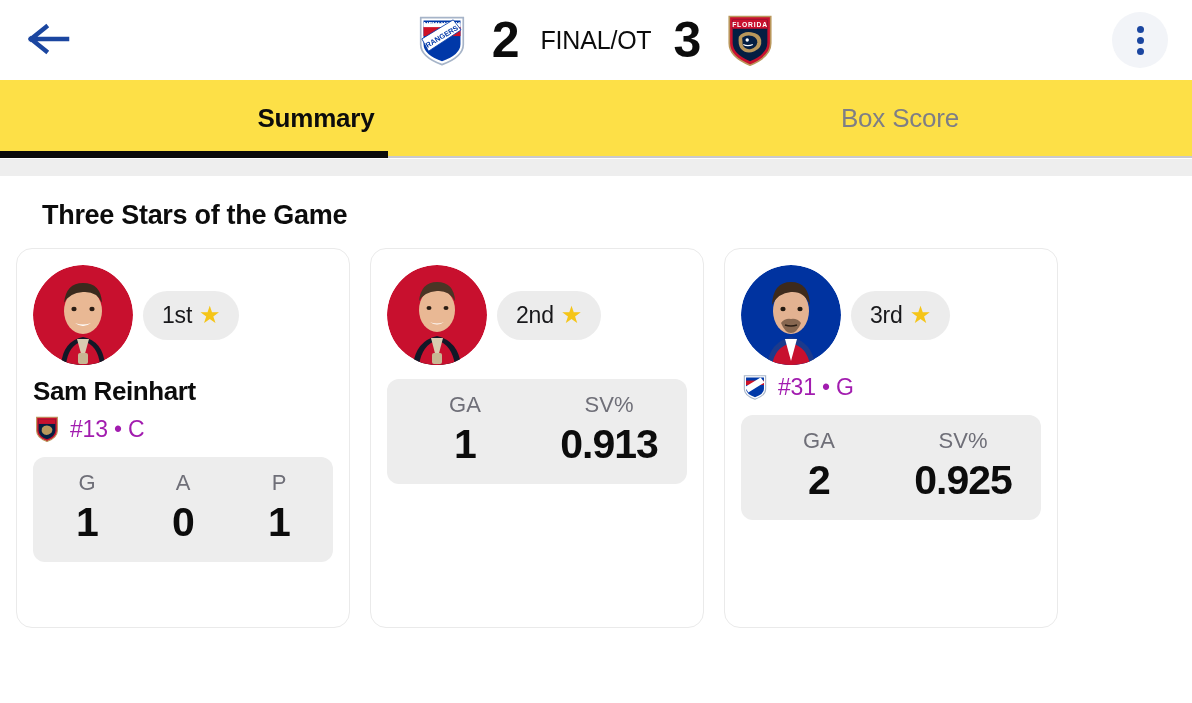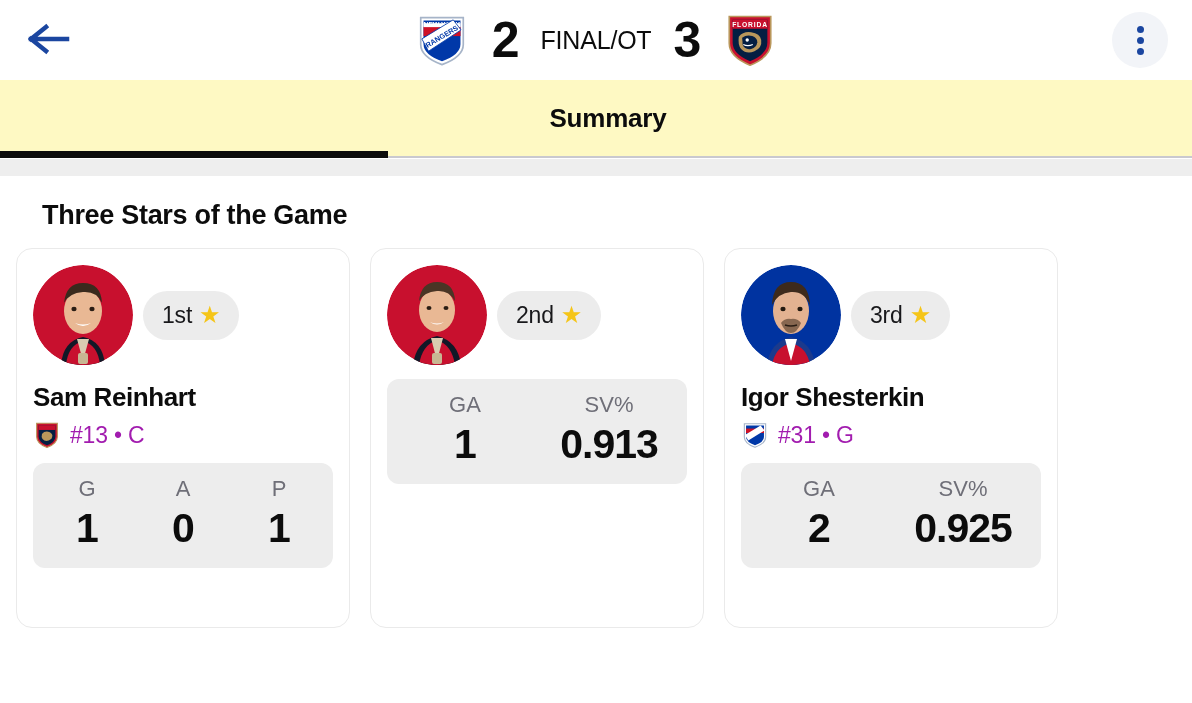--- a/index.html
+++ b/index.html
@@ -80,21 +80,21 @@
   .kebab-dots i {
     display: block; width: 7px; height: 7px; border-radius: 50%;
     background: #1b46a0;
   }
 
   
   .tabs {
     position: relative;
     display: flex;
     height: 78px;
-    background: #fef9c3;
+    background: #fde047;
     padding-left: 24px;
   }
   .tab {
     flex: 1;
     display: flex;
     align-items: center;
     justify-content: center;
     font-size: 26px;
     color: #7e7e86;
     cursor: pointer;
@@ -174,21 +174,21 @@
     font-size: 23px;
     color: #18181b;
     letter-spacing: -0.2px;
   }
   .star { font-size: 24px; line-height: 1; color: #f5c518; }
   .player-name {
     font-size: 26px;
     font-weight: 700;
     color: #0c0c0c;
     letter-spacing: -0.4px;
-    margin-top: 17px;
+    margin-top: 11px;
     white-space: nowrap;
   }
   .player-meta {
     display: flex;
     align-items: center;
     gap: 9px;
     margin-top: 8px;
   }
   .mini-logo { width: 28px; height: 28px; flex: none; display: block; }
   .player-meta-text {
@@ -275,20 +275,23 @@
       <i></i>
         <i></i>
         <i></i>
     </span>
   </button>
 </div>
 
 <div class="tabs">
   <div class="tab active">
     <span>Summary</span>
+  </div>
+  <div class="tab">
+    <span>Box Score</span>
   </div>
   <div class="tabs-rule"></div>
   <div class="tabs-indicator"></div>
 </div>
 
 <div class="section-gap"></div>
 
 <div class="section">
 
   <div class="section-title">Three Stars of the Game</div>
@@ -398,21 +401,20 @@
             <path d="M40 58 Q44 53 50 54 Q56 53 60 58 Q56 68 50 68 Q44 68 40 58 Z" fill="#3d2a1c" opacity="0.55"></path>
             <path d="M44 60 Q50 62 56 60" stroke="#2a1d14" stroke-width="1.6" fill="none"></path>
           </svg>
         </div>
         <div class="rank-pill">
           <span>3rd</span>
           <span class="star">★</span>
         </div>
       </div>
 
-      <div class="player-name">Igor Shesterkin</div>
 
       <div class="player-meta">
         <span class="mini-logo">
           <svg viewBox="0 0 100 100" width="28" height="28">
             <path d="M12 10 H88 V58 Q88 80 50 94 Q12 80 12 58 Z" fill="#ffffff" stroke="#a6b4c8" stroke-width="4"></path>
             <path d="M18 16 H82 V57 Q82 75 50 87 Q18 75 18 57 Z" fill="#0038a8"></path>
             <rect x="18" y="27" width="64" height="16" fill="#ce1126"></rect>
             <path d="M14 50 L70 16 L84 34 L26 70 Z" fill="#ffffff"></path>
           </svg>
         </span>

